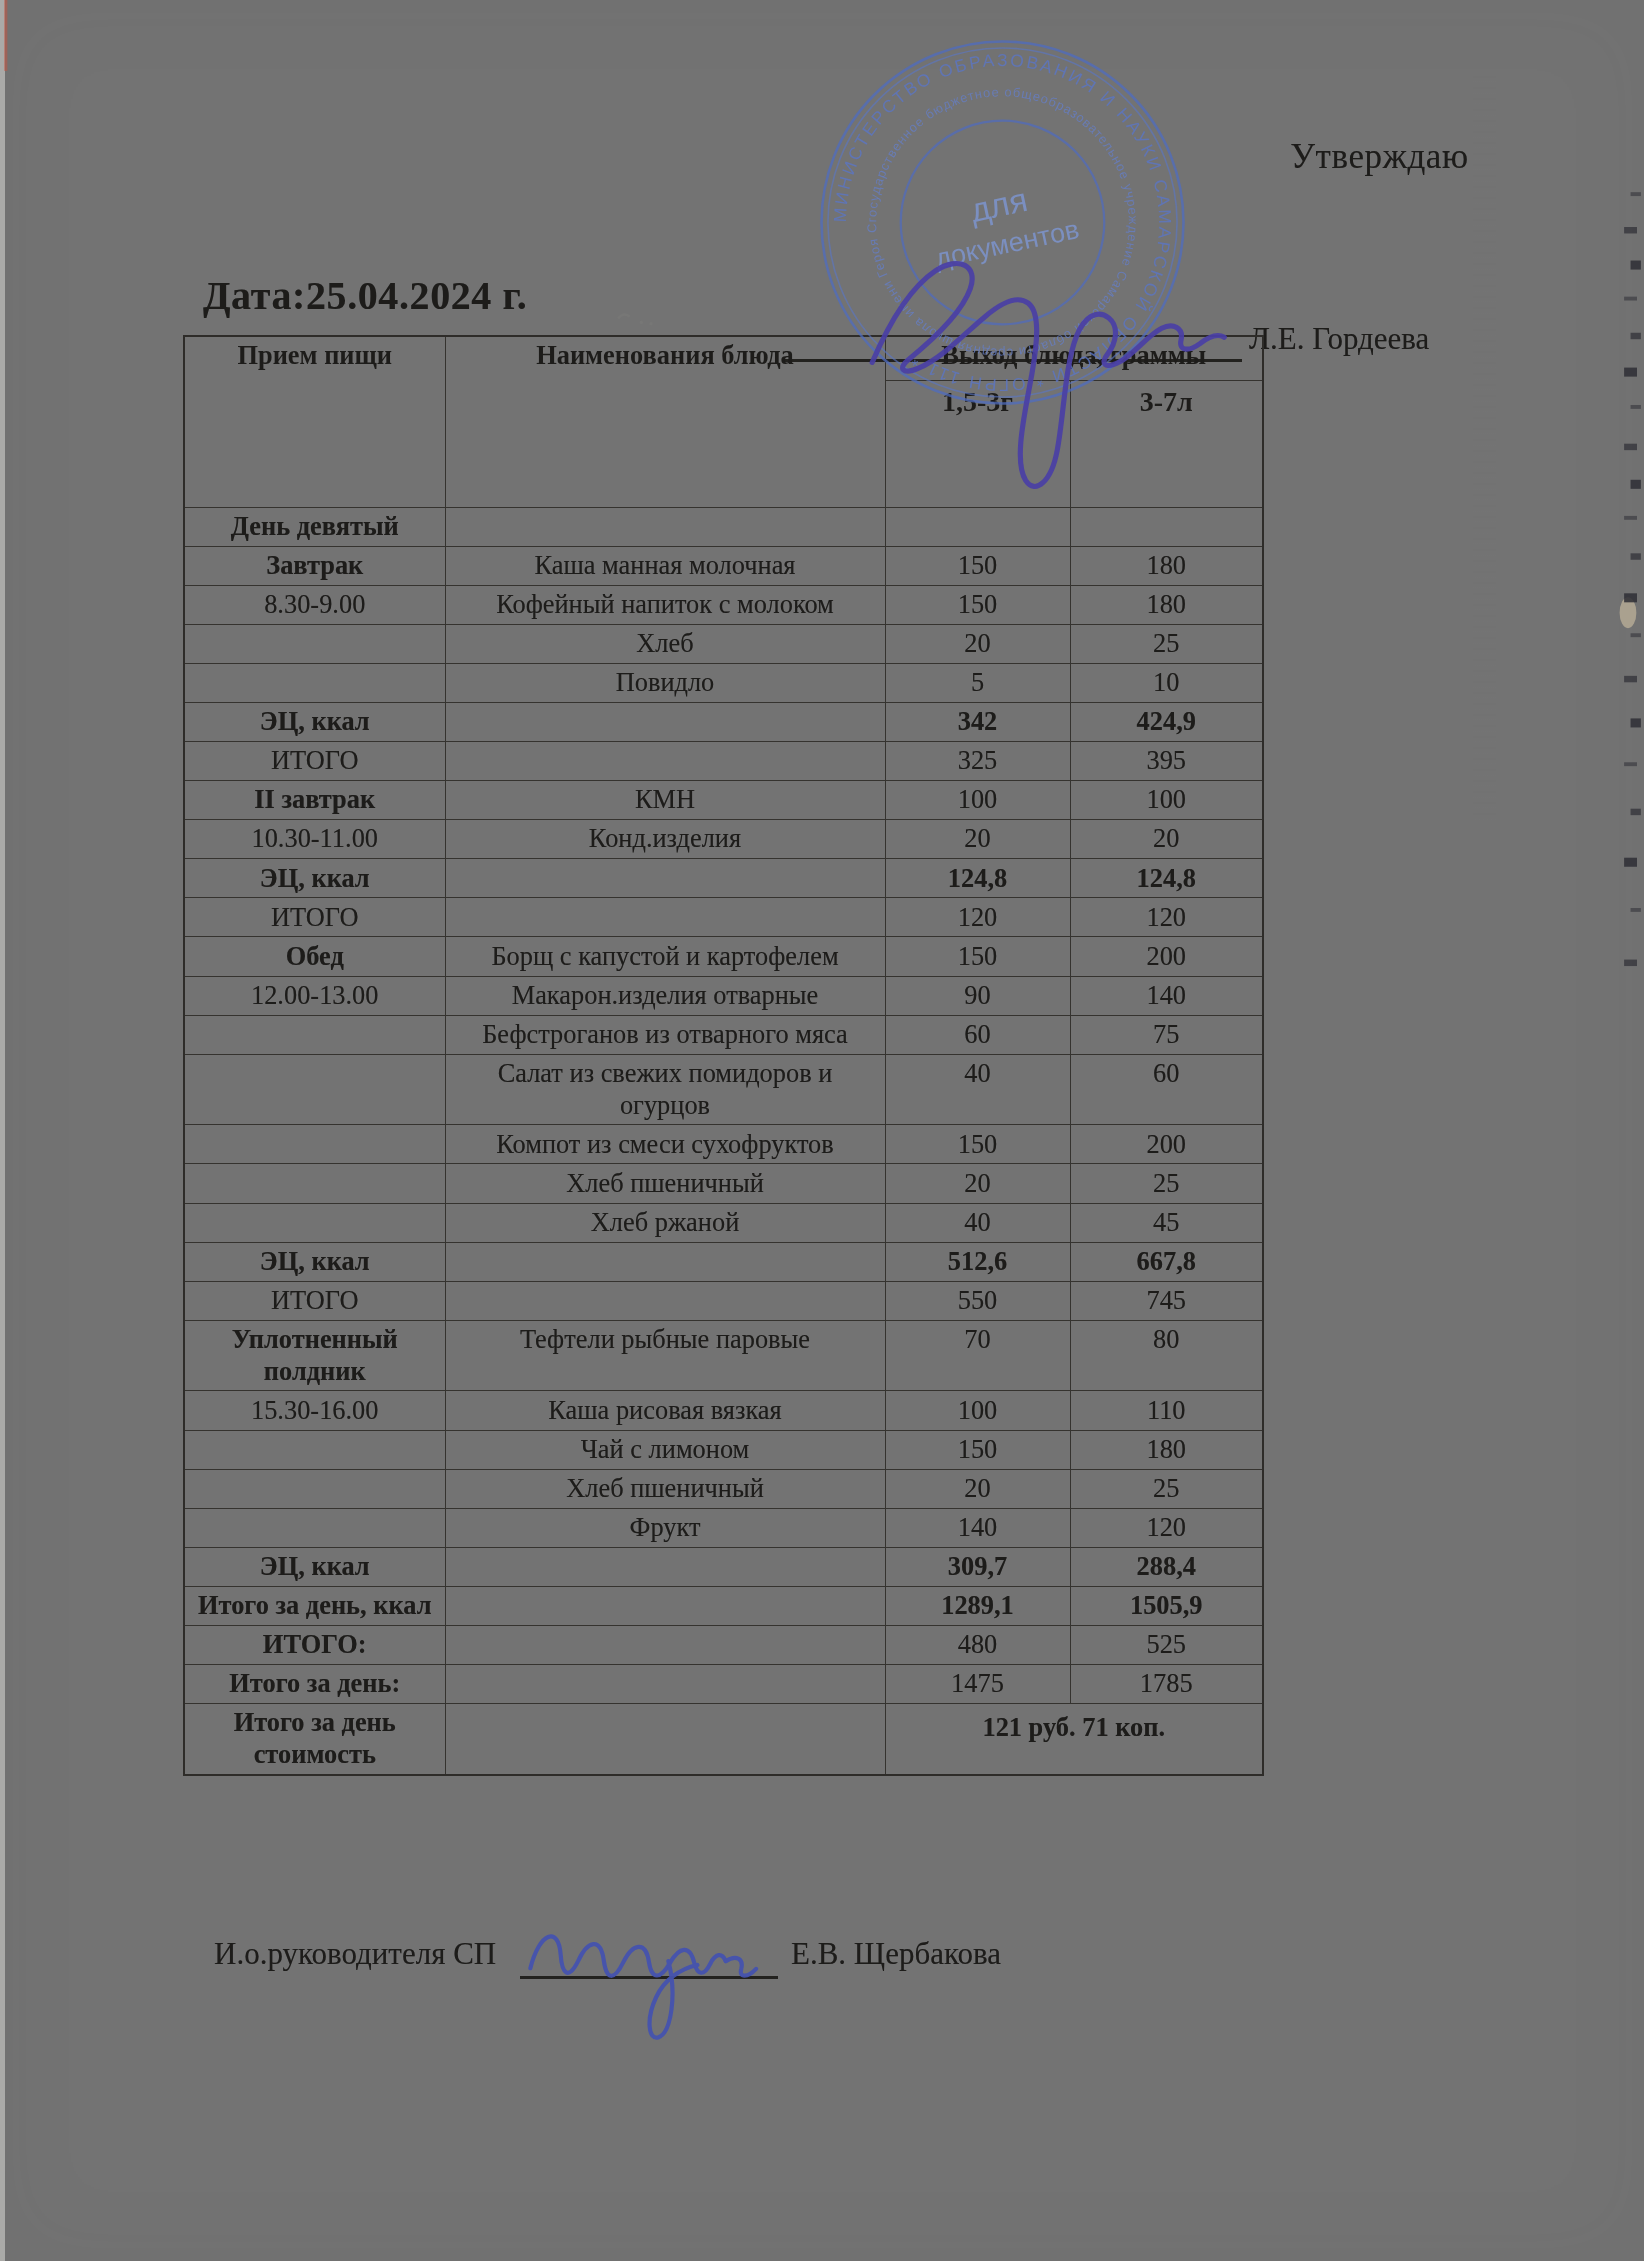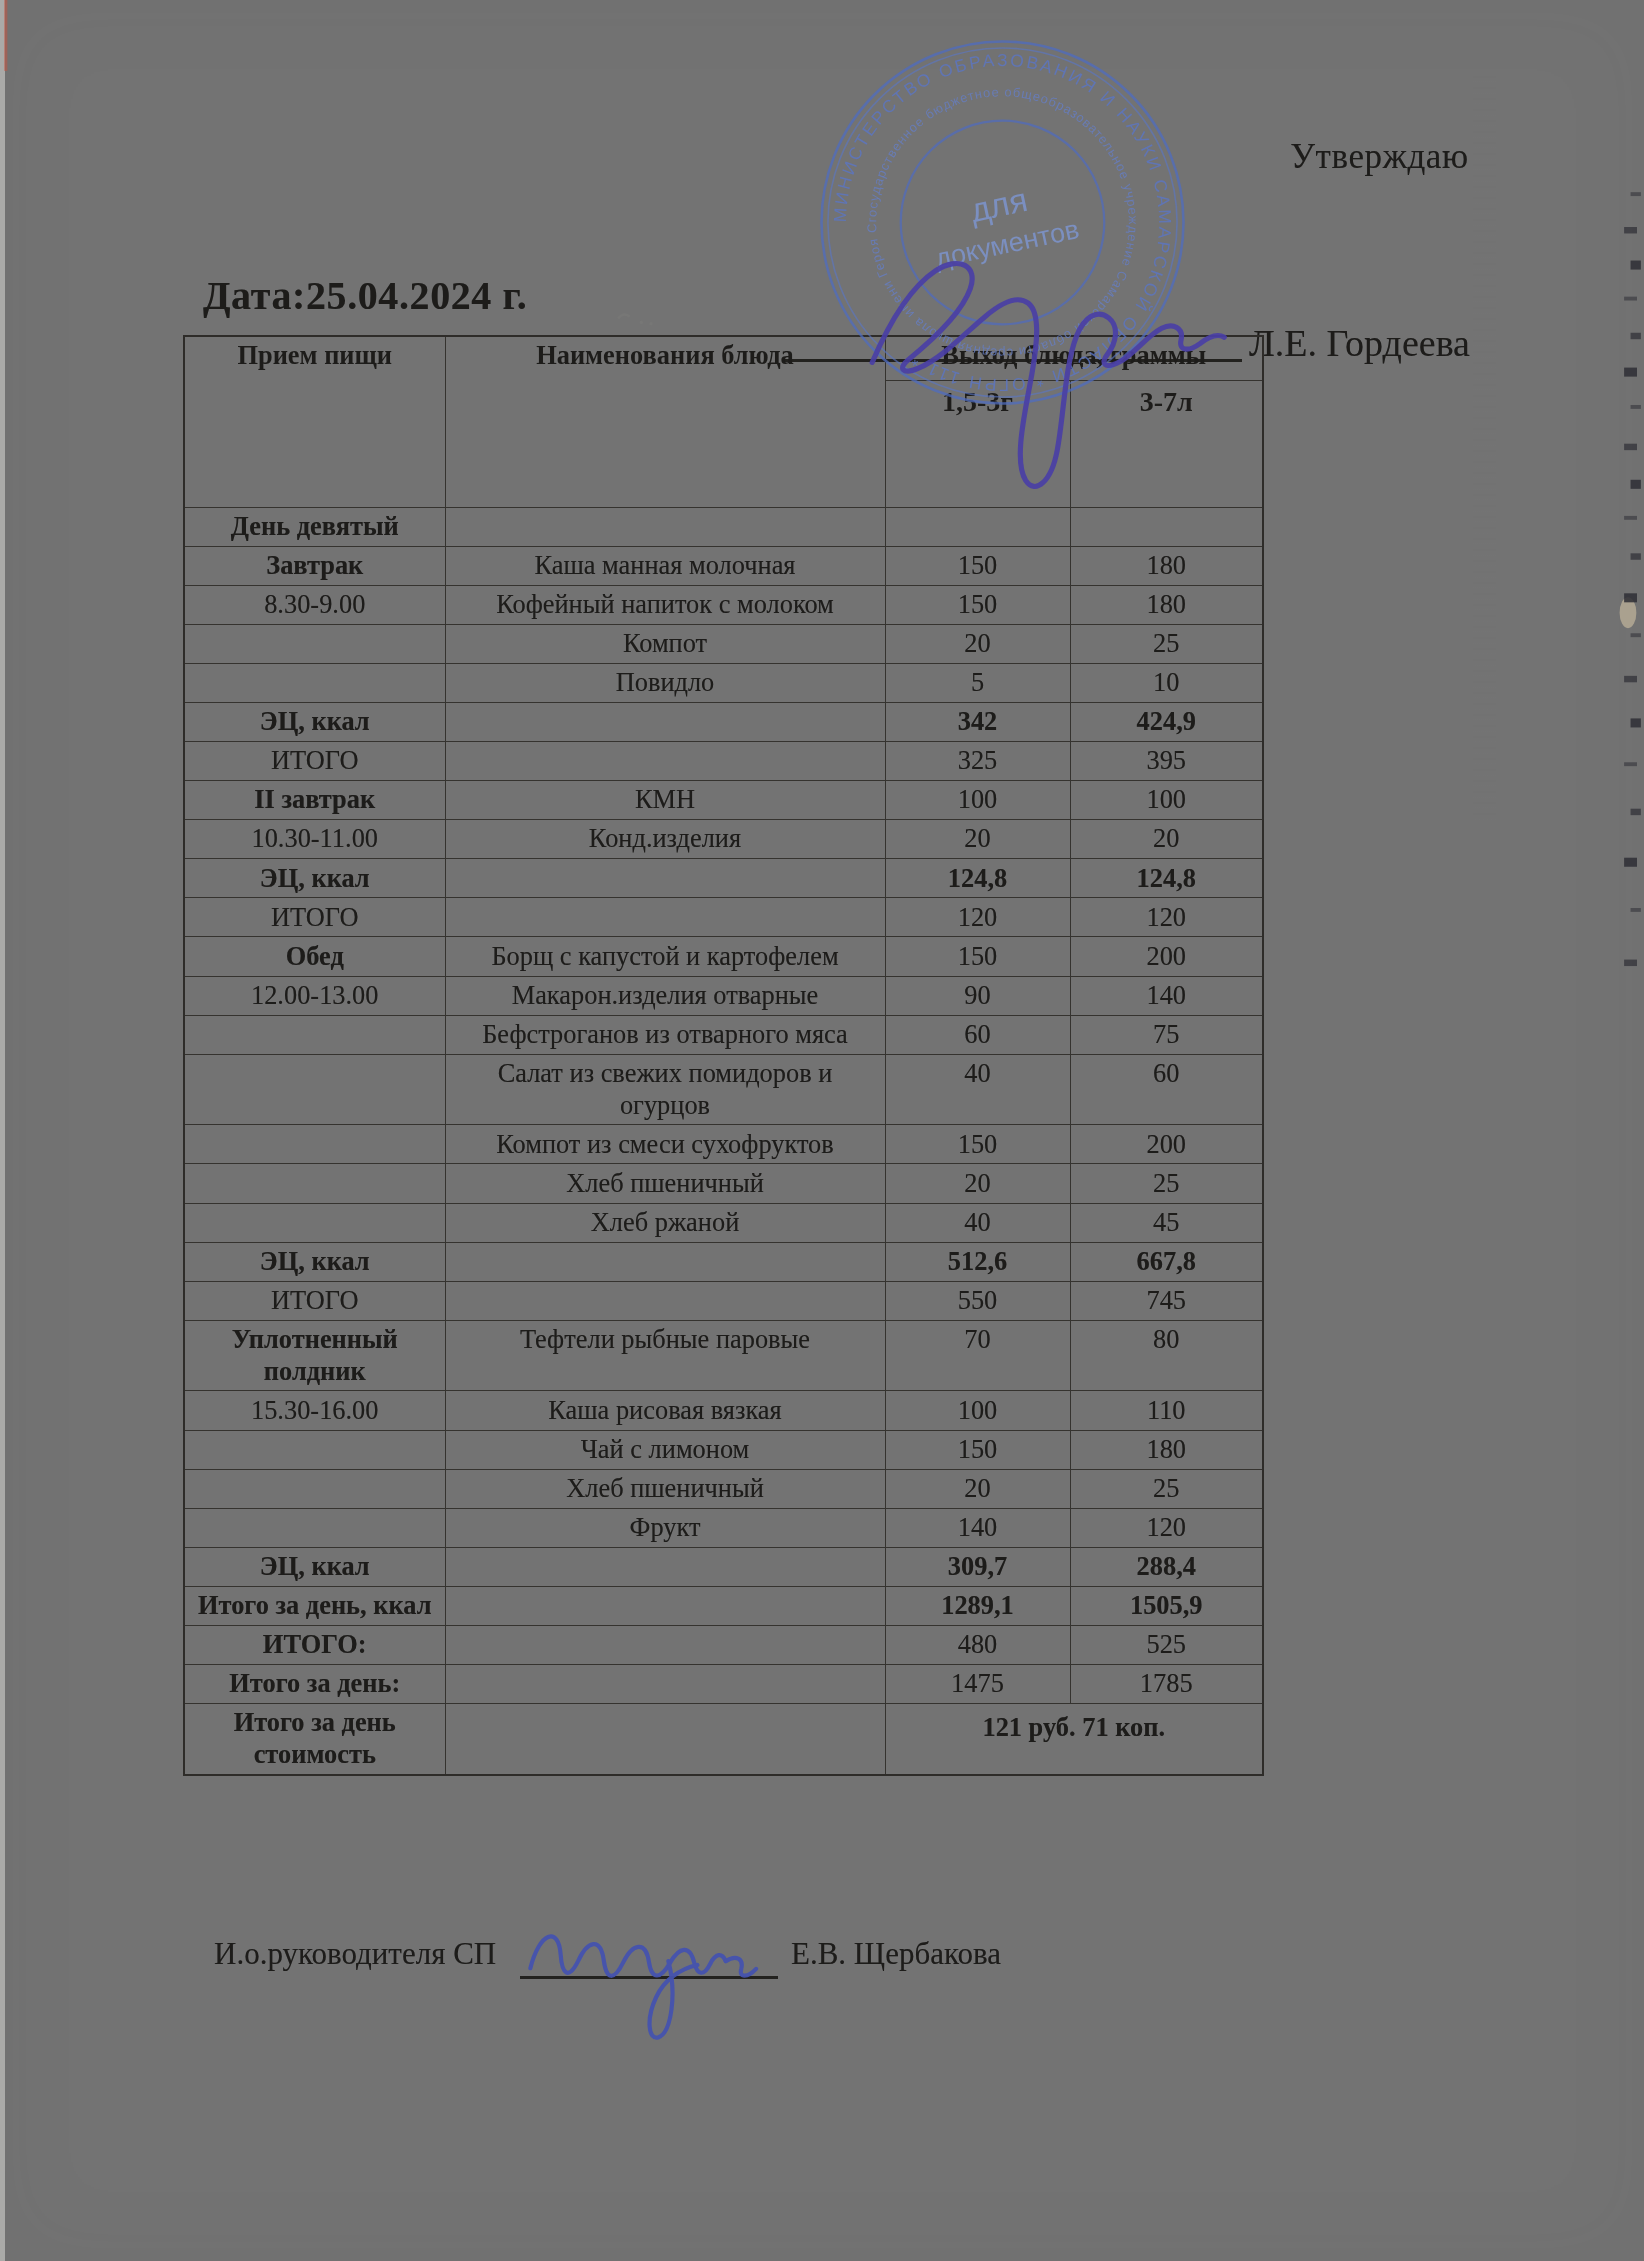--- a/index.html
+++ b/index.html
@@ -14,21 +14,21 @@
   }
   .edge-strip{position:absolute;left:0;top:0;width:4.5px;height:100%;background:#d9d9d5;opacity:.55;}
   .noise-band{
     position:absolute;left:1473px;top:76px;width:23px;height:748px;
     background:repeating-linear-gradient(180deg,rgba(110,110,112,.14) 0 1.9px,rgba(0,0,0,0) 1.9px 5.2px,rgba(130,130,132,.08) 5.2px 7px,rgba(0,0,0,0) 7px 11px);
     filter:blur(0.6px);opacity:.75;
   }
   
   .t-utv{position:absolute;top:137px;left:1283px;width:193px;text-align:center;font-size:35px;letter-spacing:0.6px;}
   .t-dir{position:absolute;top:205px;left:832px;width:645px;text-align:right;font-size:35px;}
-  .t-name{position:absolute;top:321px;left:1249px;font-size:38px;}
+  .t-name{position:absolute;top:321px;left:1249px;font-size:31px;}
   .sig-underline{position:absolute;top:359px;left:783px;width:459px;height:2.6px;background:#23221f;}
   .t-date{position:absolute;top:272px;left:203px;font-size:40px;font-weight:bold;letter-spacing:0.6px;}
   
   .menu-wrap{position:absolute;left:183px;top:335px;z-index:2;}
   table.menu{border-collapse:collapse;table-layout:fixed;width:1080px;background:rgba(255,255,255,0);}
   table.menu td{
     border:1.9px solid #35332f;
     font-size:26.4px;line-height:1.2;
     vertical-align:top;
     padding:3.2px 5.2px;
@@ -116,21 +116,21 @@
             <td class="c-val scan-soft">180</td>
           </tr>
           <tr style="height: 37px;">
             <td class="c-meal scan-soft">8.30-9.00</td>
             <td class="c-dish scan-soft">Кофейный напиток с молоком</td>
             <td class="c-val scan-soft">150</td>
             <td class="c-val scan-soft">180</td>
           </tr>
           <tr style="height: 37px;">
             <td class="c-meal scan-soft"></td>
-            <td class="c-dish scan-soft">Компот</td>
+            <td class="c-dish scan-soft">Хлеб</td>
             <td class="c-val scan-soft">20</td>
             <td class="c-val scan-soft">25</td>
           </tr>
           <tr style="height: 37px;">
             <td class="c-meal scan-soft"></td>
             <td class="c-dish scan-soft">Повидло</td>
             <td class="c-val scan-soft">5</td>
             <td class="c-val scan-soft">10</td>
           </tr>
           <tr style="height: 37px;">

